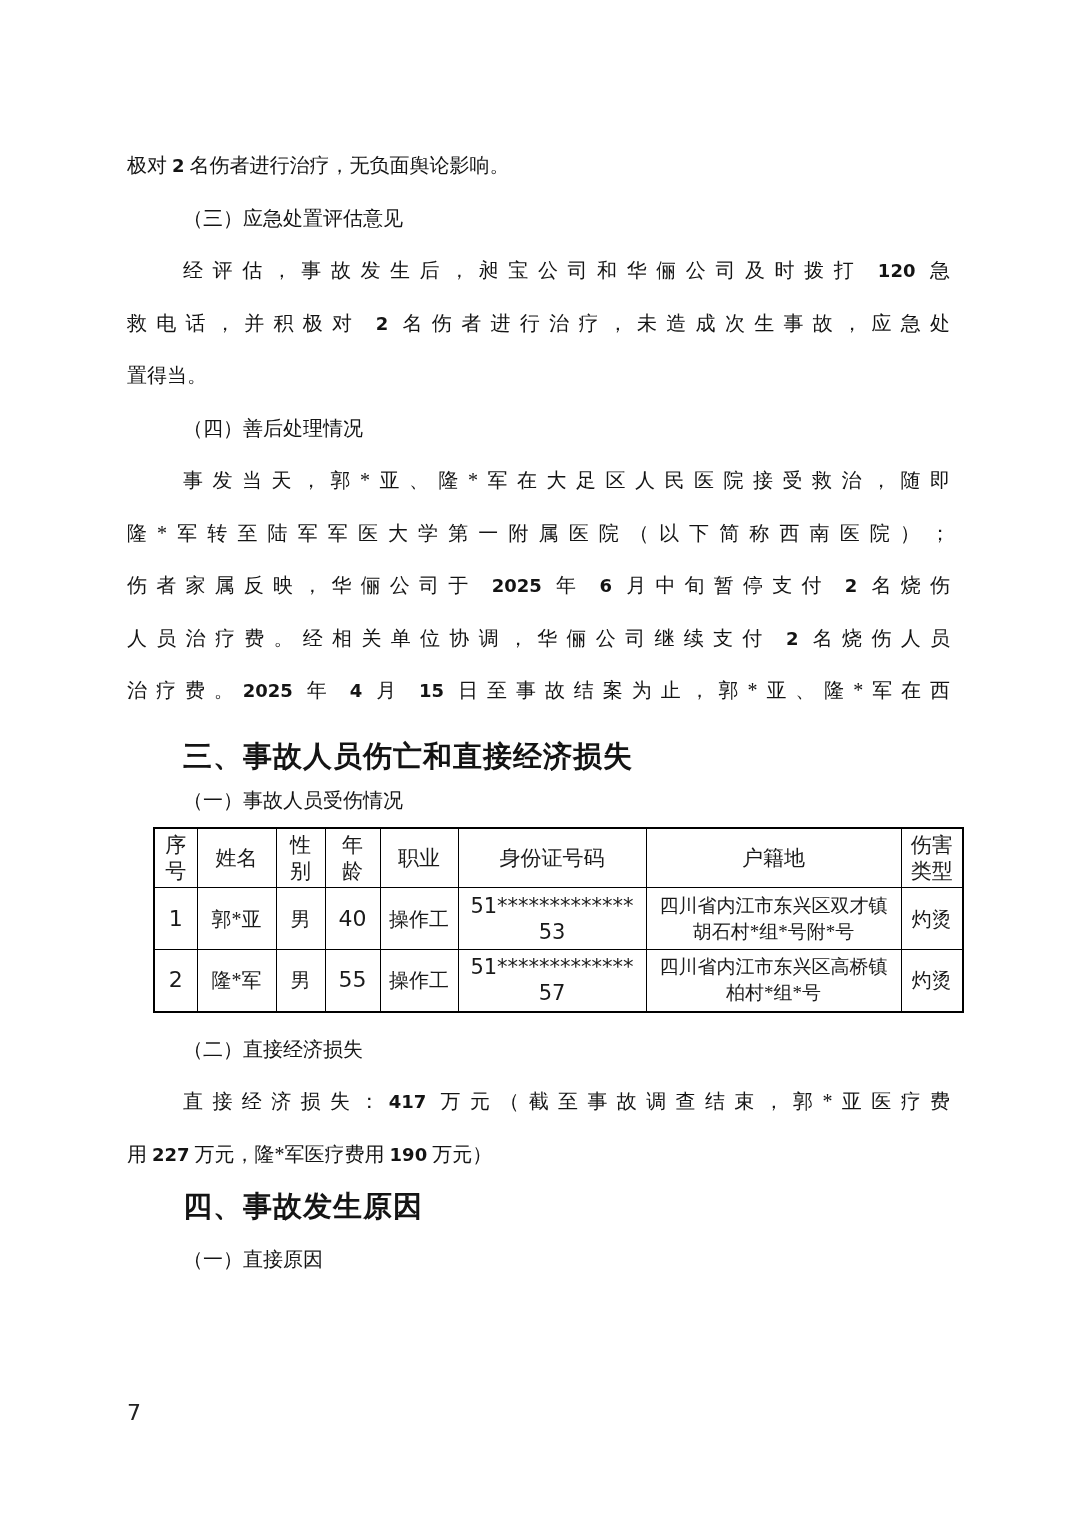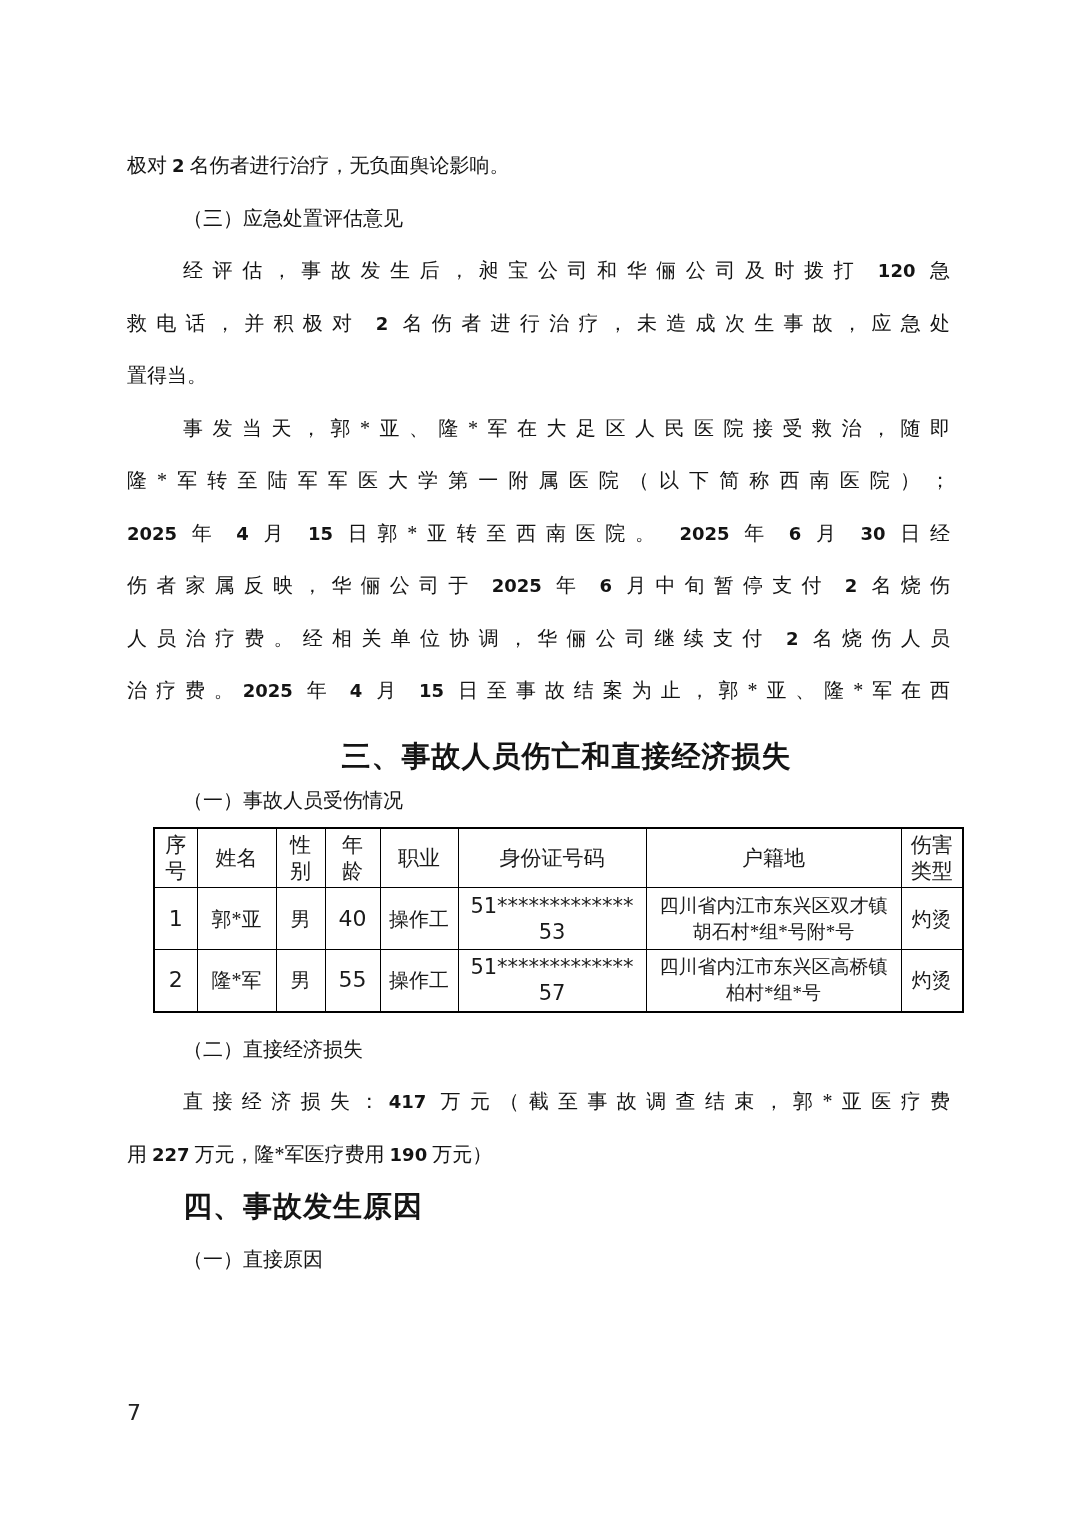--- a/index.html
+++ b/index.html
@@ -29,21 +29,21 @@
   .just {
     text-align: justify;
     text-align-last: justify;
   }
   .h1 {
     font-family: "Liberation Sans", sans-serif;
     font-weight: 700;
     font-size: 29px;
     letter-spacing: 1px;
   }
-  .mt { margin-top: 13px; margin-bottom: -8px; text-align: center; }
+  .mt { margin-top: 13px; margin-bottom: -8px; }
   .after-table { margin-top: 10px; }
   .num {
     font-family: "DejaVu Sans", sans-serif;
     font-weight: 600;
     font-size: 0.9em;
   }
   
   table.injury-table {
     border-collapse: collapse;
     table-layout: fixed;
@@ -97,23 +97,23 @@
 <body>
 
 <div class="page">
   <div class="content">
 
     <div class="line">极对 <span class="num">2</span> 名伤者进行治疗，无负面舆论影响。</div>
     <div class="line ind">（三）应急处置评估意见</div>
     <div class="line ind just">经评估，事故发生后，昶宝公司和华俪公司及时拨打 <span class="num">120</span> 急</div>
     <div class="line just">救电话，并积极对 <span class="num">2</span> 名伤者进行治疗，未造成次生事故，应急处</div>
     <div class="line">置得当。</div>
+    <div class="line ind">（四）善后处理情况</div>
     <div class="line ind just">事发当天，郭*亚、隆*军在大足区人民医院接受救治，随即</div>
     <div class="line just">隆*军转至陆军军医大学第一附属医院（以下简称西南医院）；</div>
-    <div class="line just"><span class="num">2025</span> 年 <span class="num">4</span> 月 <span class="num">15</span> 日郭*亚转至西南医院。 <span class="num">2025</span> 年 <span class="num">6</span> 月 <span class="num">30</span> 日经</div>
     <div class="line just">伤者家属反映，华俪公司于 <span class="num">2025</span> 年 <span class="num">6</span> 月中旬暂停支付 <span class="num">2</span> 名烧伤</div>
     <div class="line just">人员治疗费。经相关单位协调，华俪公司继续支付 <span class="num">2</span> 名烧伤人员</div>
     <div class="line just">治疗费。<span class="num">2025</span> 年 <span class="num">4</span> 月 <span class="num">15</span> 日至事故结案为止，郭*亚、隆*军在西</div>
     <div class="line ind h1 mt">三、事故人员伤亡和直接经济损失</div>
     <div class="line ind">（一）事故人员受伤情况</div>
 
     <table class="injury-table">
       <colgroup>
         <col style="width:43px">
         <col style="width:79px">

